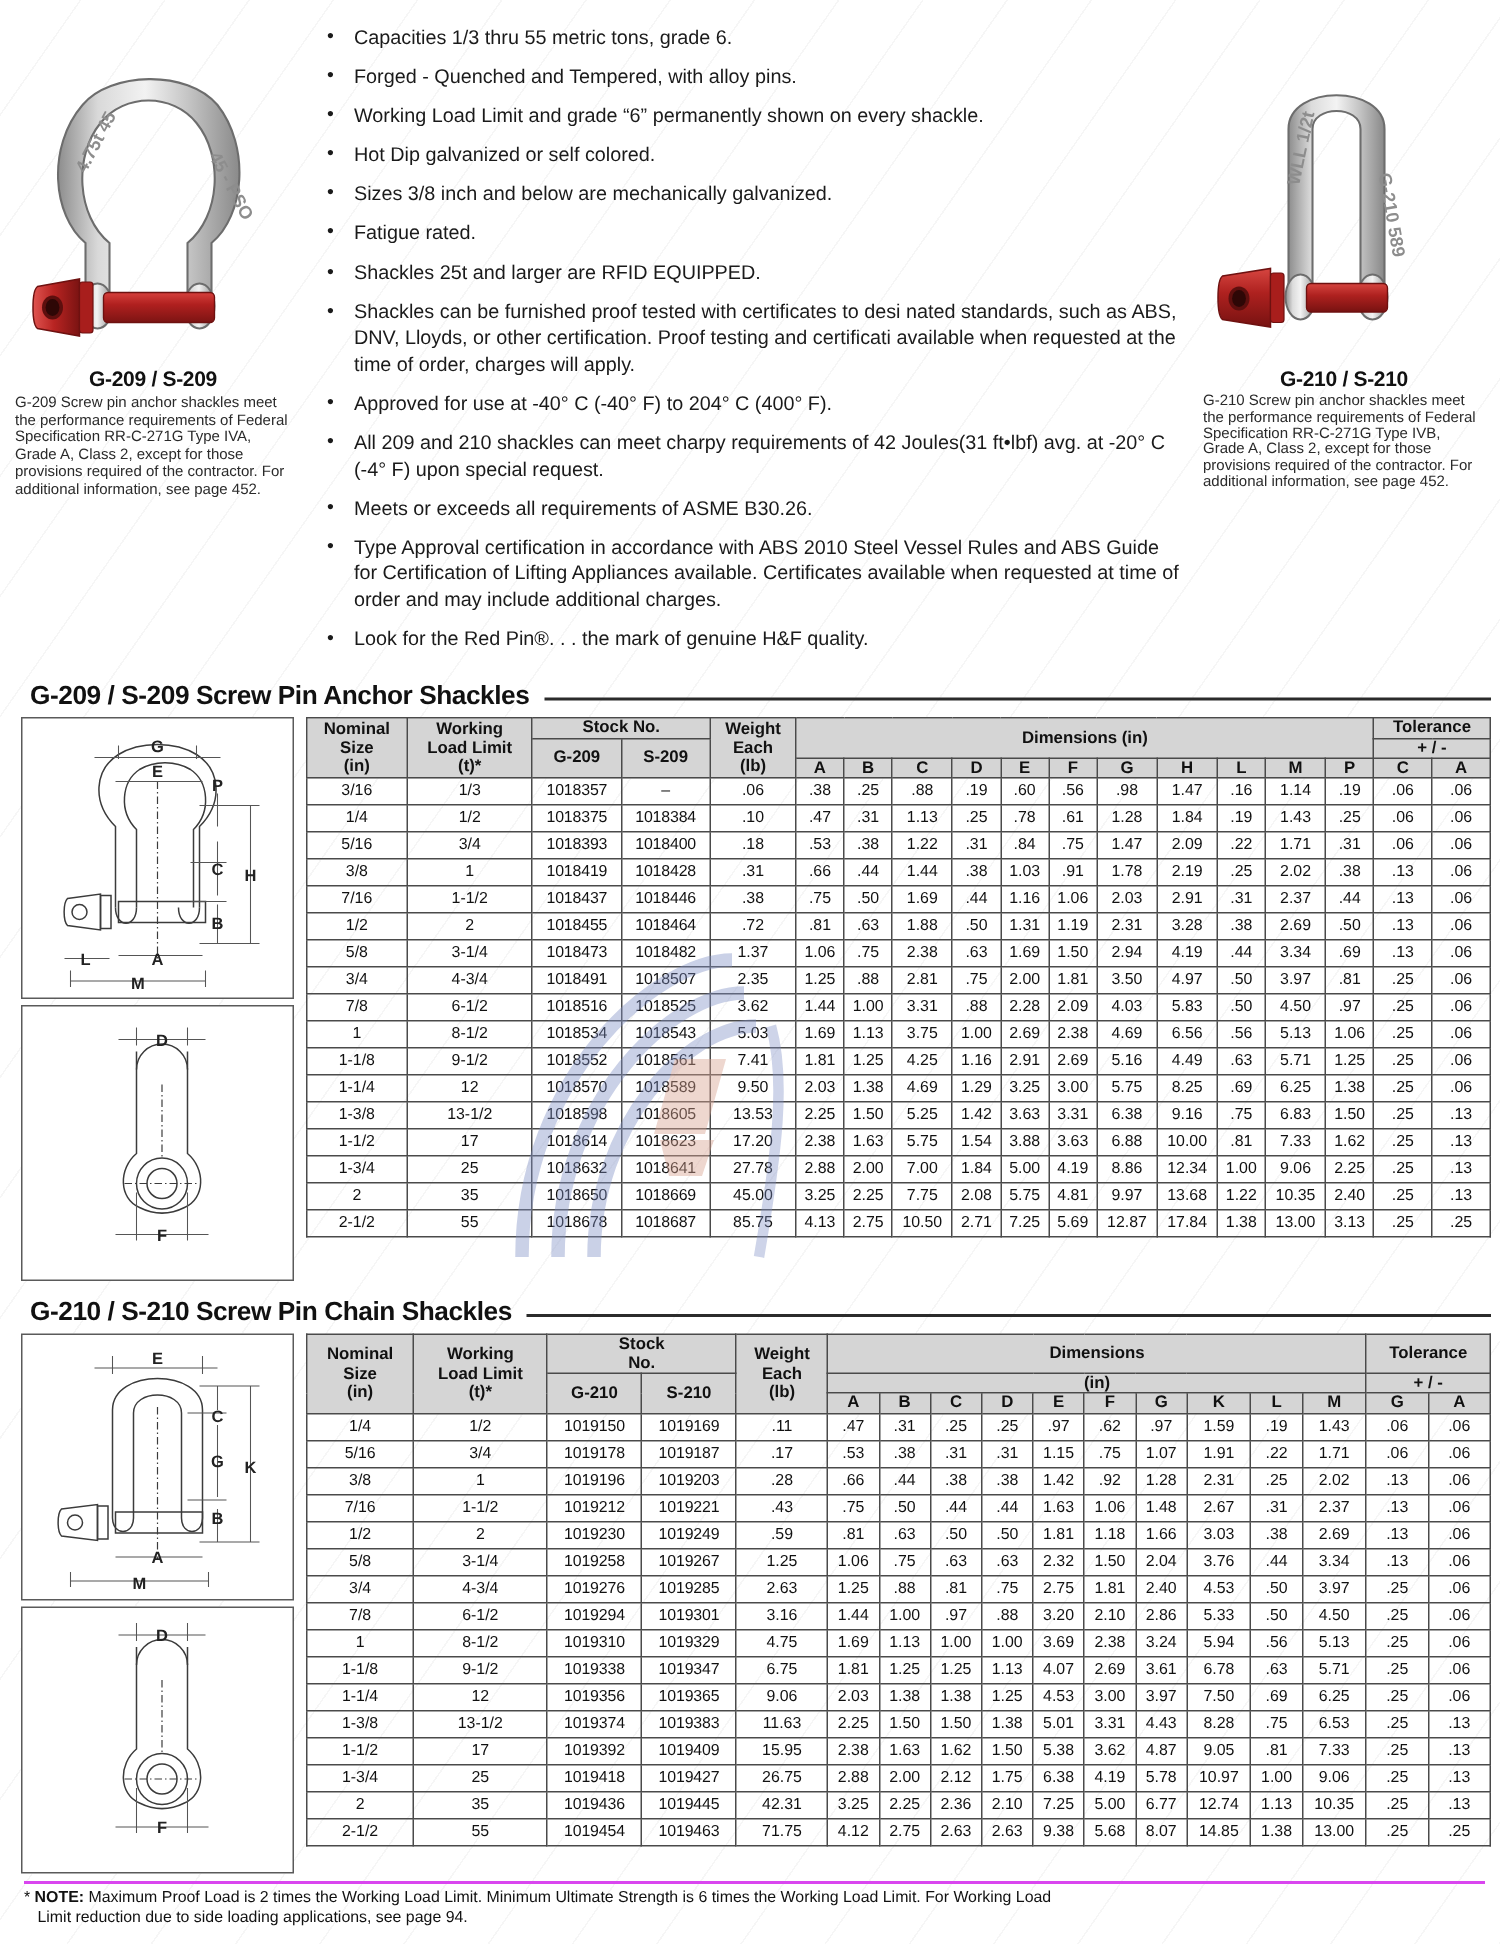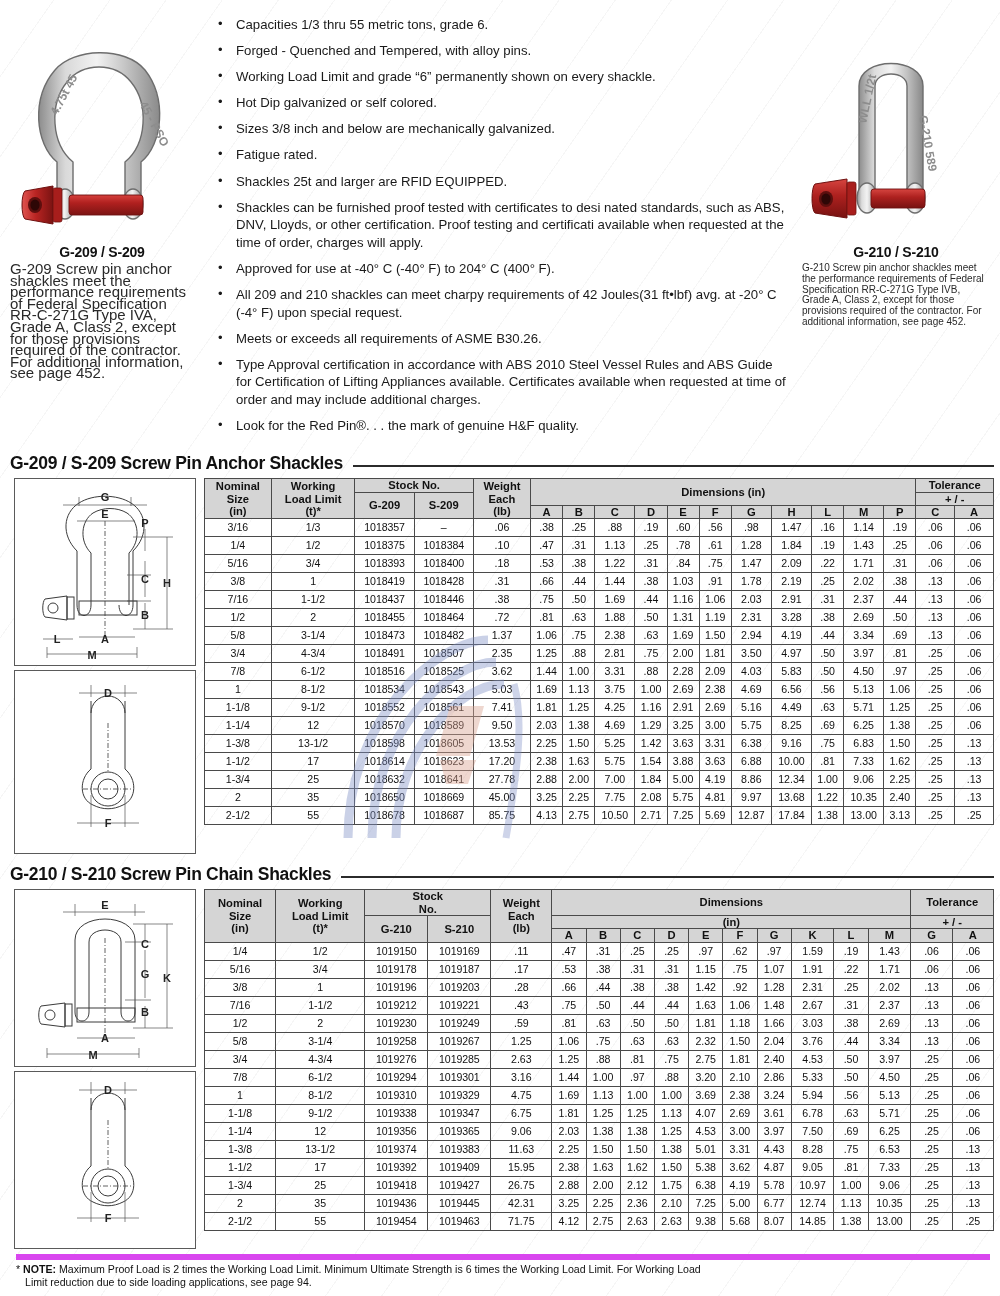--- a/index.html
+++ b/index.html
@@ -32,21 +32,21 @@
   .product-col{ width:196px; flex:0 0 196px; text-align:center; }
   .product-col.right{ width:200px; flex:0 0 200px; }
 
   .photo-wrap{ height:232px; display:flex; align-items:center; justify-content:center; }
 
   .prod-title{
     font-size:14px; font-weight:bold; letter-spacing:-0.2px;
     margin:2px 0 3px 0; color:#111;
   }
   .prod-desc{
-    font-size:15px; line-height:11.6px; color:#2a2a2a;
+    font-size:10px; line-height:11.6px; color:#2a2a2a;
     padding:0 6px; text-align:left;
   }
   .product-col.right .prod-desc{ font-size:10px; line-height:10.8px;}
 
   .features{
     flex:1 1 auto;
     padding:6px 10px 0 14px;
     font-size:13.2px;
     line-height:17.6px;
   }
@@ -58,21 +58,21 @@
   }
   .features li .bul{
     position:absolute; left:4px; top:-1px;
     font-size:13px; line-height:17.6px;
   }
 
   
   .section-head{
     position:relative; z-index:2;
     display:flex; align-items:center;
-    margin:10px 0 4px 10px;
+    margin:10px 0 4px 20px;
   }
   .section-head h2{
     margin:0; font-size:17.5px; font-weight:bold;
     letter-spacing:-0.3px; white-space:nowrap; color:#111;
   }
   .rule{
     flex:1 1 auto; height:0; border-top:2px solid #2b2b2b;
     margin:4px 6px 0 10px;
   }
 
@@ -116,21 +116,21 @@
     padding:0 2px;
   }
   table.spec tbody td{ height:17px; line-height:15px; }
   table.spec tbody tr td:nth-child(3),
   table.spec tbody tr td:nth-child(4){ letter-spacing:-0.1px; }
 
   
   .footnote{
     position:relative; z-index:2;
     margin:5px 10px 0 16px;
-    border-top:6px solid #d946ef;
+    border-top:2px solid #d946ef;
     padding-top:3px;
     font-size:10.6px; line-height:13px;
     color:#111;
   }
   .footnote b{ font-weight:bold; }
   .footnote .ind{ display:block; padding-left:9px; }
 
   
   .logo-watermark{
     position:absolute; left:318px; top:588px;

